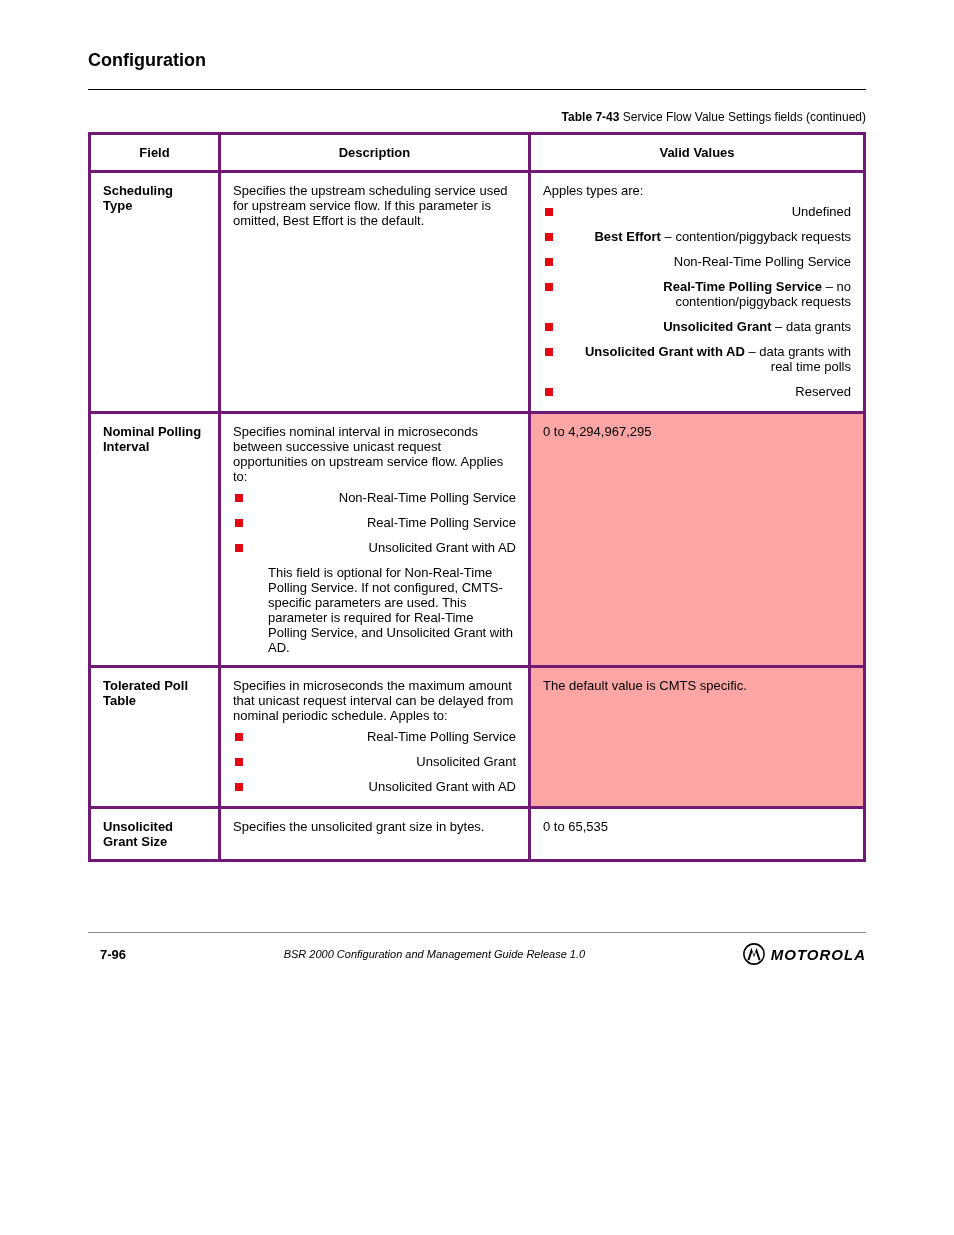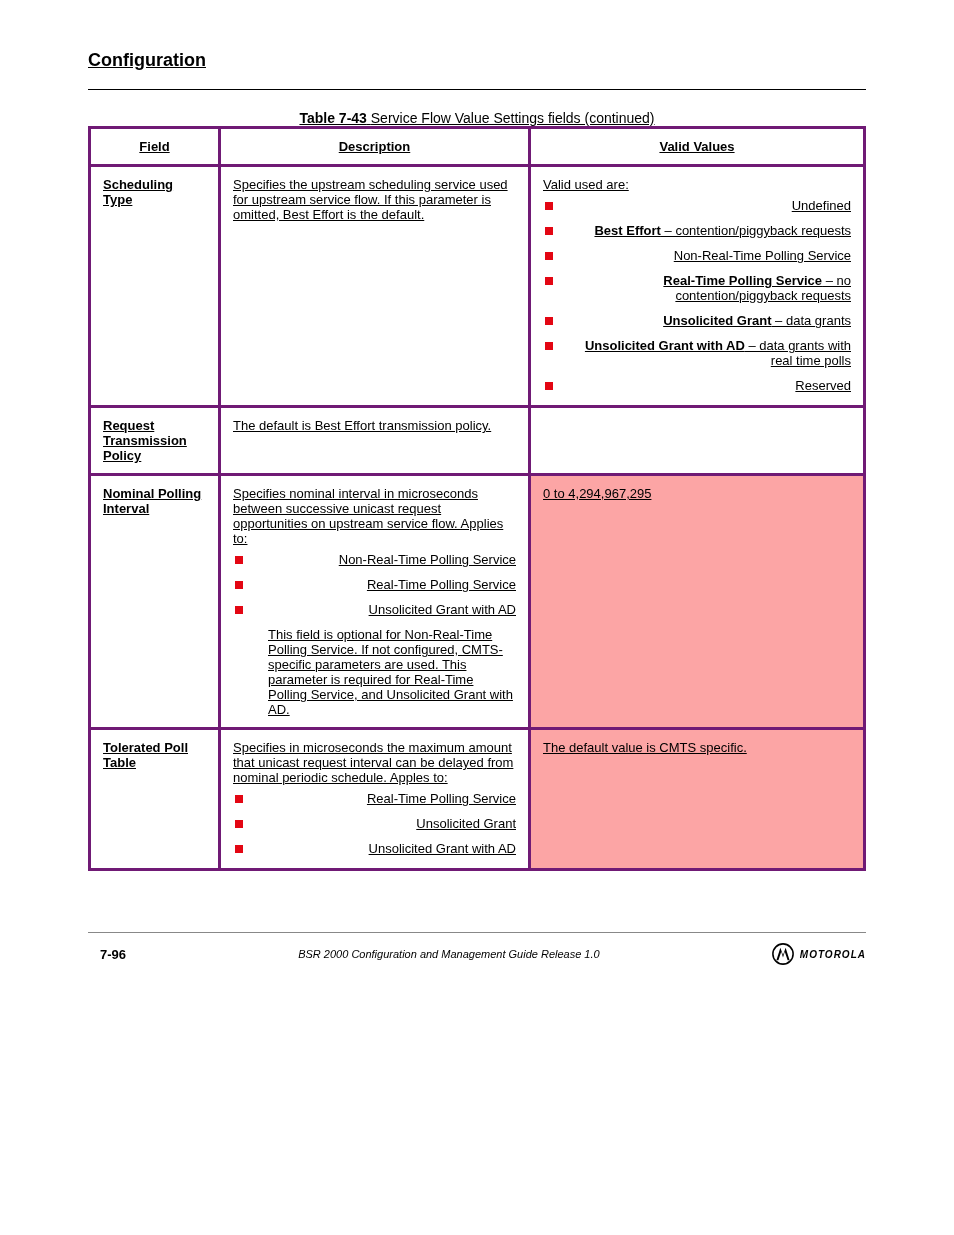--- a/index.html
+++ b/index.html
@@ -1,21 +1,21 @@
 <!DOCTYPE html>
 <html><head>
 <meta charset="utf-8">
 <style>
   * { box-sizing: border-box; margin: 0; padding: 0; }
   html, body { width: 954px; height: 1235px; background: #fff; font-family: Arial, Helvetica, sans-serif; color: #000; }
-  .page { position: relative; width: 954px; height: 1015px; padding: 50px 88px 92px 88px; text-decoration: underline; }
+  .page { position: relative; width: 954px; height: 1015px; padding: 50px 88px 92px 88px; }
   .header-line { border-top: 1px solid #000; margin-top: 18px; margin-bottom: 20px; }
   .header-row { display: flex; justify-content: space-between; align-items: flex-end; }
   .chapter-title { font-size: 18px; font-weight: bold; }
-  .table-caption { text-align: center; font-size: 14px; margin: 10px 0 0 0; }
+  .table-caption { text-align: right; font-size: 12px; margin: 10px 0 8px 0; }
   .table-caption .bold { font-weight: bold; }
 
   table.main { width: 100%; border-collapse: collapse; table-layout: fixed; }
   table.main th, table.main td { border: 3px solid #701a75; padding: 10px 12px; font-size: 13px; vertical-align: top; }
   table.main th { font-weight: bold; text-align: center; }
   col.c1 { width: 130px; }
   col.c2 { width: 310px; }
   col.c3 { width: auto; }
 
   .field-name { font-weight: bold; }
@@ -31,21 +31,21 @@
   .post-text { margin-top: 10px; margin-left: 35px; }
   .thin { font-weight: normal; }
 
   .footer { position: absolute; left: 88px; right: 88px; bottom: 50px; }
   .footer-line { border-top: 1.5px solid #888; margin-bottom: 10px; }
   .footer-row { display: flex; justify-content: space-between; align-items: center; }
   .page-num { font-size: 13px; font-weight: bold; margin-left: 12px; }
   .guide-title { font-size: 11px; font-style: italic; color: #000; text-align: center; }
 
   .logo-wrap { display: flex; align-items: center; gap: 6px; }
-  .moto-text { font-family: Arial, Helvetica, sans-serif; font-weight: 900; font-size: 10px; letter-spacing: 1px; font-style: italic; }
+  .moto-text { font-family: Arial, Helvetica, sans-serif; font-weight: 900; font-size: 15px; letter-spacing: 1px; font-style: italic; }
 </style>
 </head>
 <body>
 
 <div class="page">
 
   <div class="header-row">
     <span class="chapter-title">Configuration</span>
   </div>
   <div class="header-line"></div>
@@ -67,21 +67,21 @@
         <th>Description</th>
         <th>Valid Values</th>
       </tr>
     </thead>
     <tbody>
 
       <tr>
         <td class="field-name">Scheduling Type</td>
         <td>Specifies the upstream scheduling service used for upstream service flow. If this parameter is omitted, Best Effort is the default.</td>
         <td>
-          <div class="pre-text">Valid used are:</div>
+          <div class="pre-text">Apples types are:</div>
           <div class="bulleted">
             <div class="item">
                 <span class="red-sq"></span>
                 <span class="item-text">Undefined</span>
               </div>
             <div class="item">
                 <span class="red-sq"></span>
                 <span class="item-text"><span class="bold">Best Effort</span><span> – contention/piggyback requests</span></span>
               </div>
             <div class="item">
@@ -101,25 +101,20 @@
                 <span class="item-text"><span class="bold">Unsolicited Grant with AD</span><span> – data grants with real time polls</span></span>
               </div>
             <div class="item">
                 <span class="red-sq"></span>
                 <span class="item-text">Reserved</span>
               </div>
           </div>
         </td>
       </tr>
 
-      <tr>
-        <td class="field-name">Request Transmission Policy</td>
-        <td>The default is Best Effort transmission policy.</td>
-        <td></td>
-      </tr>
 
       <tr>
         <td class="field-name">Nominal Polling Interval</td>
         <td>
           <div class="pre-text">Specifies nominal interval in microseconds between successive unicast request opportunities on upstream service flow. Applies to:</div>
           <div class="bulleted">
             <div class="item">
                 <span class="red-sq"></span>
                 <span class="item-text">Non-Real-Time Polling Service</span>
               </div>
@@ -152,20 +147,25 @@
               </div>
             <div class="item">
                 <span class="red-sq"></span>
                 <span class="item-text">Unsolicited Grant with AD</span>
               </div>
           </div>
         </td>
         <td class="shaded">The default value is CMTS specific.</td>
       </tr>
 
+      <tr>
+        <td class="field-name">Unsolicited Grant Size</td>
+        <td>Specifies the unsolicited grant size in bytes.</td>
+        <td>0 to 65,535</td>
+      </tr>
 
     </tbody>
   </table>
 
   <div class="footer">
     <div class="footer-line"></div>
     <div class="footer-row">
       <span class="page-num">7-96</span>
       <span class="guide-title">BSR 2000 Configuration and Management Guide Release 1.0</span>
       <span class="logo-wrap">

